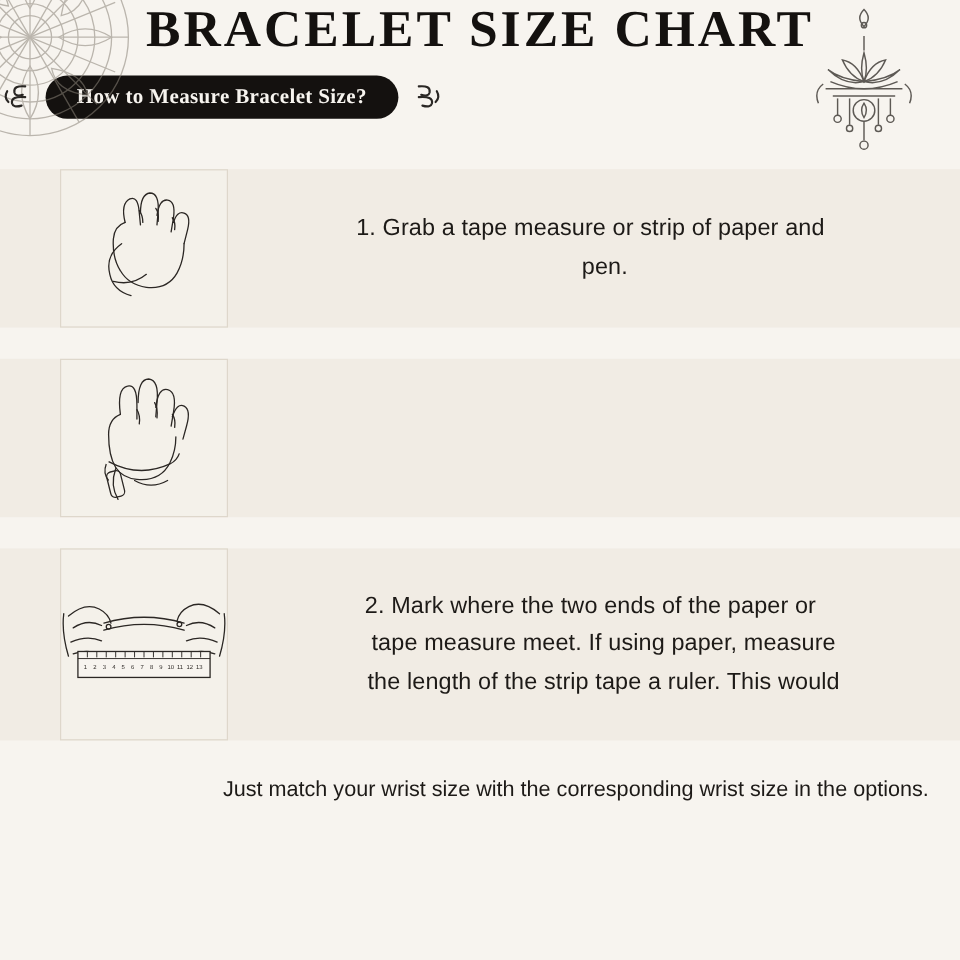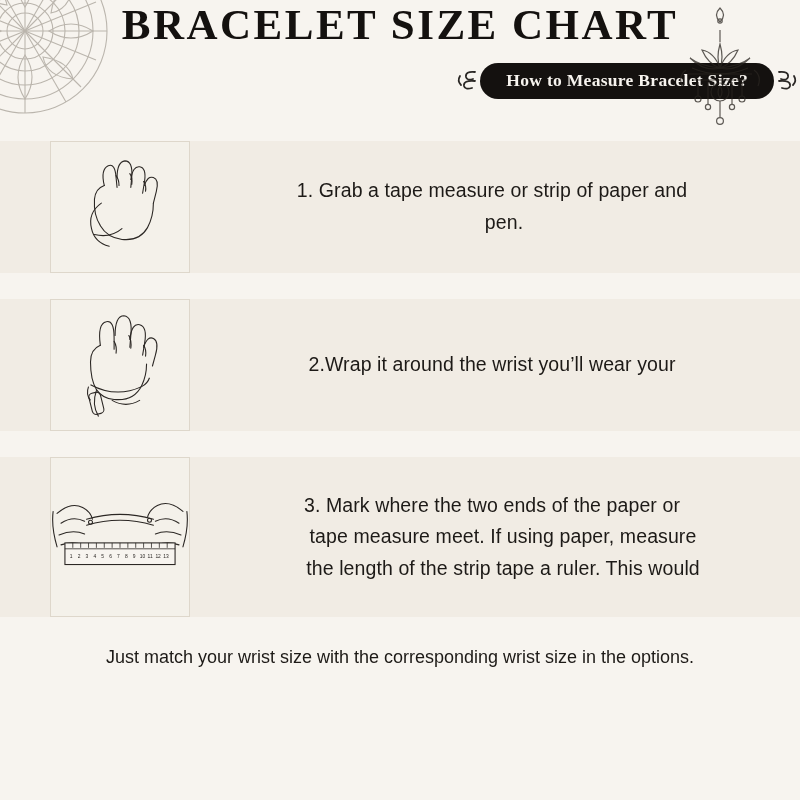--- a/index.html
+++ b/index.html
@@ -40,21 +40,22 @@
     font-family: "Liberation Serif", serif;
     font-size: 43px;
     letter-spacing: 2.5px;
     font-weight: 700;
     color: #14110f;
   }
 
   .subtitle-row {
     display: flex;
     align-items: center;
-    justify-content: flex-end;
+    justify-content: flex-start;
+    gap: 12px;
     margin-top: 14px;
   }
   .pill {
     background: #14110f;
     color: #f7f4ef;
     border-radius: 18px;
     padding: 7px 26px 8px 26px;
     font-family: "Liberation Serif", serif;
     font-weight: 700;
     font-size: 17.5px;
@@ -106,21 +107,21 @@
     color: #1d1a17;
     letter-spacing: .1px;
   }
   .step-text .hang {
     display: block;
   }
 
   
   .footer {
     margin-top: 30px;
-    text-align: center;
+    text-align: right;
     font-size: 18px;
     color: #1d1a17;
     padding: 0 26px;
   }
 
   svg { display: block; }
 </style>
 </head>
 <body>
 
@@ -262,21 +263,20 @@
           </g>
           <g fill="none" stroke="#2b2724" stroke-width="1.1">
             <path d="M30 80 q26 14 52 2"></path>
             <path d="M82 82 q6 -3 8 -9"></path>
             <path d="M28 82 q-3 8 2 14"></path>
             <rect x="30" y="88" width="12" height="22" rx="4" transform="rotate(-14 36 99)"></rect>
           </g>
         </svg>
       </div>
       <div class="step-text">
-        <span class="hang">2.Wrap it around the wrist you’ll wear your</span>
       </div>
     </div>
   </div>
 
   <div class="step" style="min-height:160px">
     <div class="step-band">
       <div class="thumb" style="height:160px">
         <svg viewBox="0 0 140 120" width="138" height="118">
           <g fill="none" stroke="#2b2724" stroke-width="1.1" stroke-linecap="round">
 
@@ -328,21 +328,21 @@
                 <text x="83" y="81">9</text>
               <text x="90" y="81">10</text>
                 <text x="98" y="81">11</text>
                 <text x="106" y="81">12</text>
               <text x="114" y="81">13</text>
             </g>
           </g>
         </svg>
       </div>
       <div class="step-text">
-        <span class="hang">3. Mark where the two ends of the paper or</span>
+        <span class="hang">2. Mark where the two ends of the paper or</span>
         <span class="hang" style="padding-left:22px">tape measure meet. If using paper, measure</span>
         <span class="hang" style="padding-left:22px">the length of the strip tape a ruler. This would</span>
       </div>
     </div>
   </div>
 
 </div>
 
 <div class="footer">Just match your wrist size with the corresponding wrist size in the options.</div>
 

